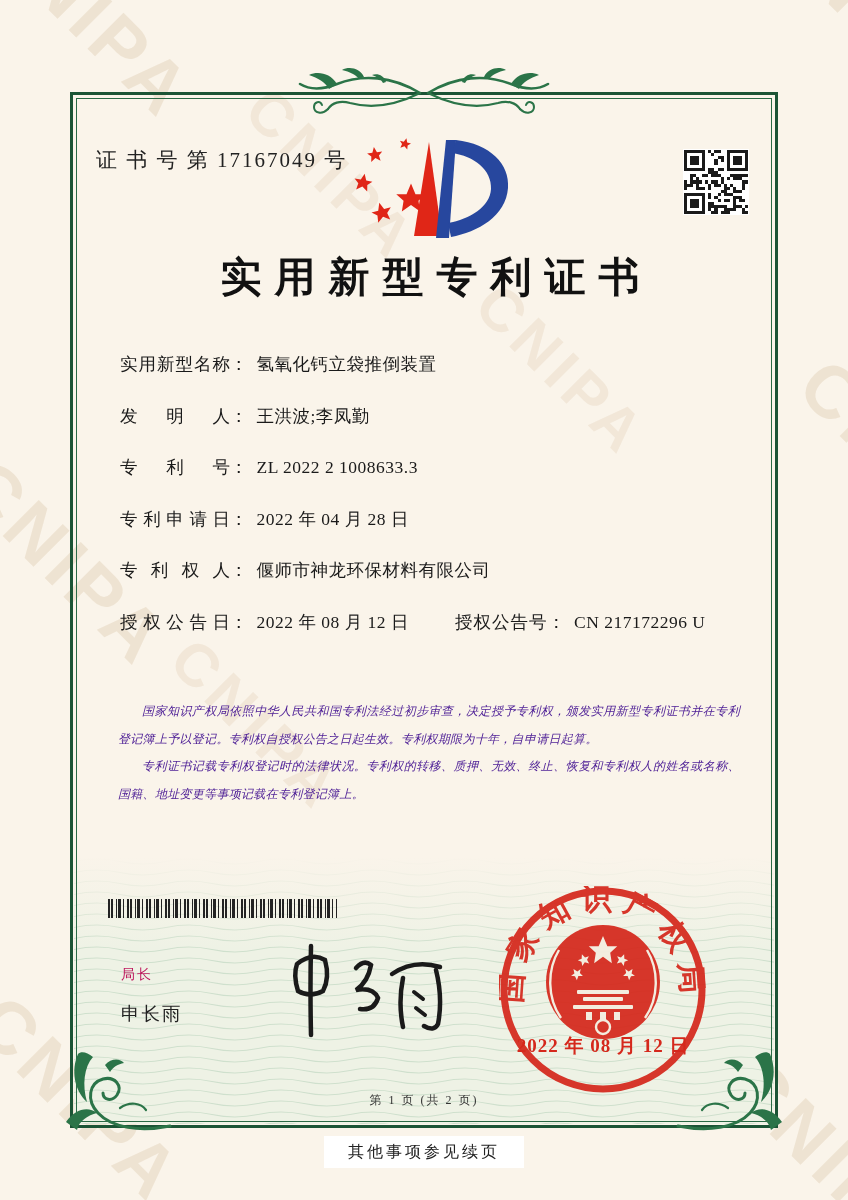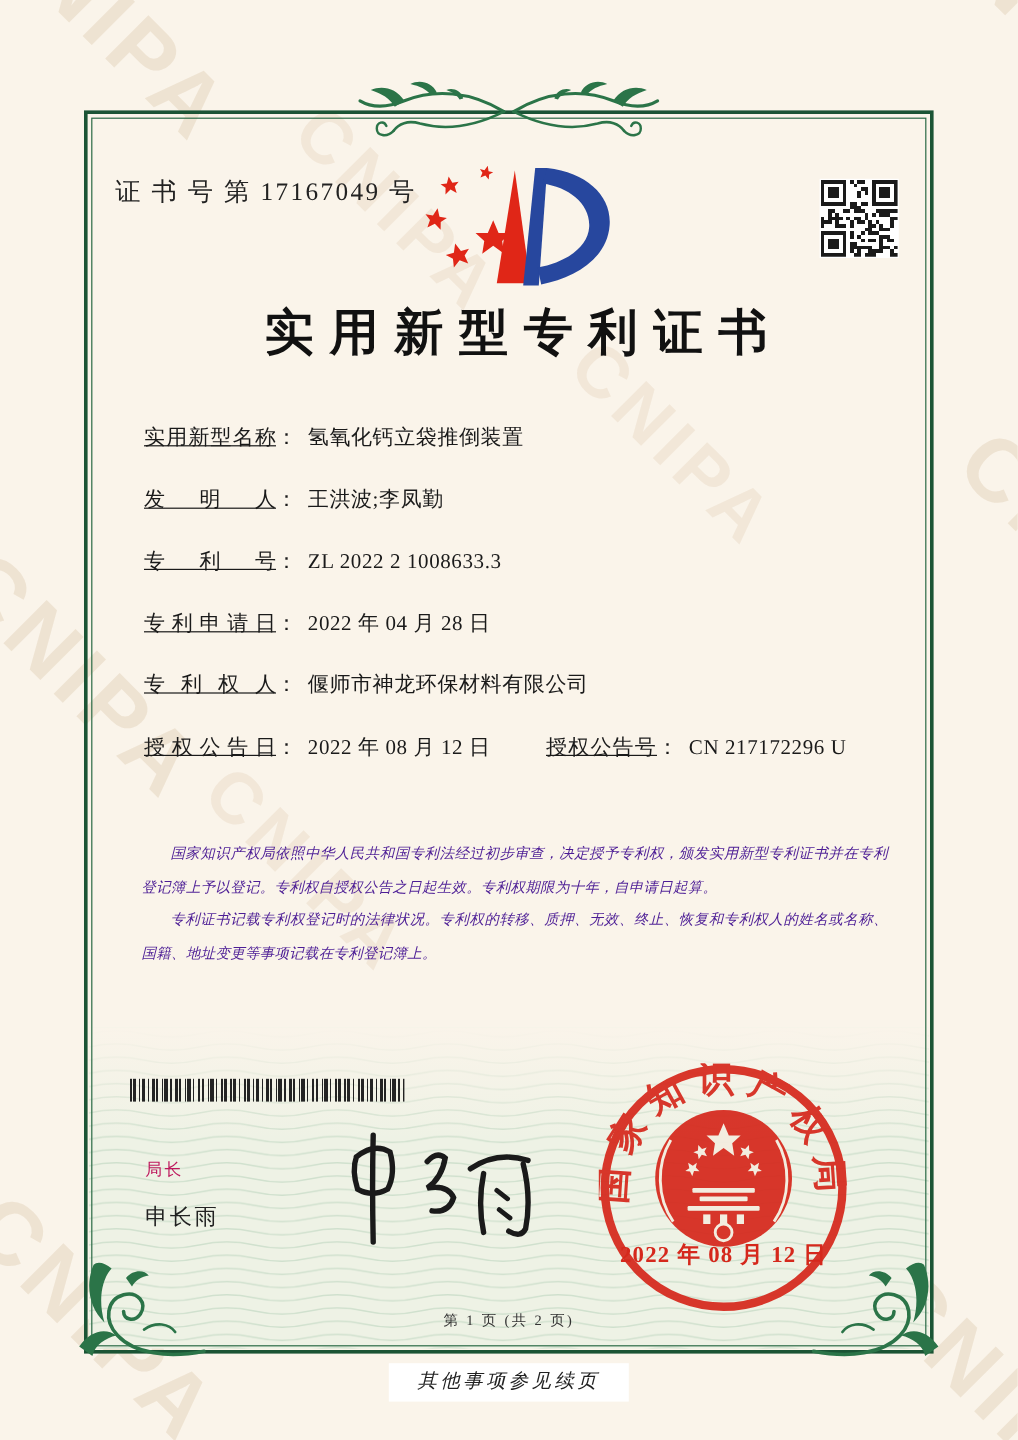--- a/index.html
+++ b/index.html
@@ -31,21 +31,21 @@
   .logo { position:absolute; left:348px; top:132px; z-index:4; }
   .qr { position:absolute; left:683px; top:149px; width:66px; height:66px; background:#fff;
         padding:1px; z-index:4; }
   .title { position:absolute; left:0; top:250px; width:848px; text-align:center;
            font-size:41px; font-weight:bold; color:#111; letter-spacing:13px;
            padding-left:25px; z-index:4; }
 
   
   .fields { position:absolute; left:120px; top:352px; width:628px; z-index:4; }
   .field-row { position:relative; height:51.5px; font-size:17.5px; color:#1a1a1a; }
-  .field-label { display:inline-block; width:110px; text-align:justify; text-align-last:justify;text-decoration:underline; }
+  .field-label { display:inline-block; width:110px; text-align:justify; text-align-last:justify; }
   .field-value { margin-left:9px; letter-spacing:0.5px;text-align:right; }
   .grant-no-pair { position:absolute; left:335px; top:0; }
   .grant-no-pair .field-label { width:auto; text-align-last:auto; letter-spacing:1px; }
 
   
   .body-text { position:absolute; left:118px; top:698px; width:622px; z-index:4;
                font-size:12px; line-height:27.5px; color:#4c1d95; text-align:justify;
                font-style:italic; letter-spacing:0.3px; }
   .body-text p { text-indent:2em; }
 
@@ -70,21 +70,21 @@
   .seal svg { position:absolute; left:0; top:0; }
   .seal-date { position:absolute; left:0; top:147px; width:208px; text-align:center;
                font-size:19px; font-weight:bold; color:#d5281c; letter-spacing:1px;
                white-space:nowrap; z-index:6; }
 
   
   .page-indicator { position:absolute; left:0; top:1092px; width:848px; text-align:center;
                     font-size:12px; color:#333; letter-spacing:2px; z-index:4; }
   .continuation-note { position:absolute; left:324px; top:1136px; width:200px; height:32px;
                        background:#ffffff; z-index:4; text-align:center; line-height:32px;
-                       font-size:16px; font-style:italic; color:#222; letter-spacing:3px; }
+                       font-size:16px; color:#222; letter-spacing:3px; }
 </style>
 </head>
 <body>
 
 <div class="page">
 
   <span class="wm" style="left:-38px; top:-28px;">CNIPA</span>
   <span class="wm" style="left:742px; top:-34px;">CNIPA</span>
   <span class="wm small" style="left:225px; top:140px;">CNIPA</span>
   <span class="wm small" style="left:455px; top:335px;">CNIPA</span>

